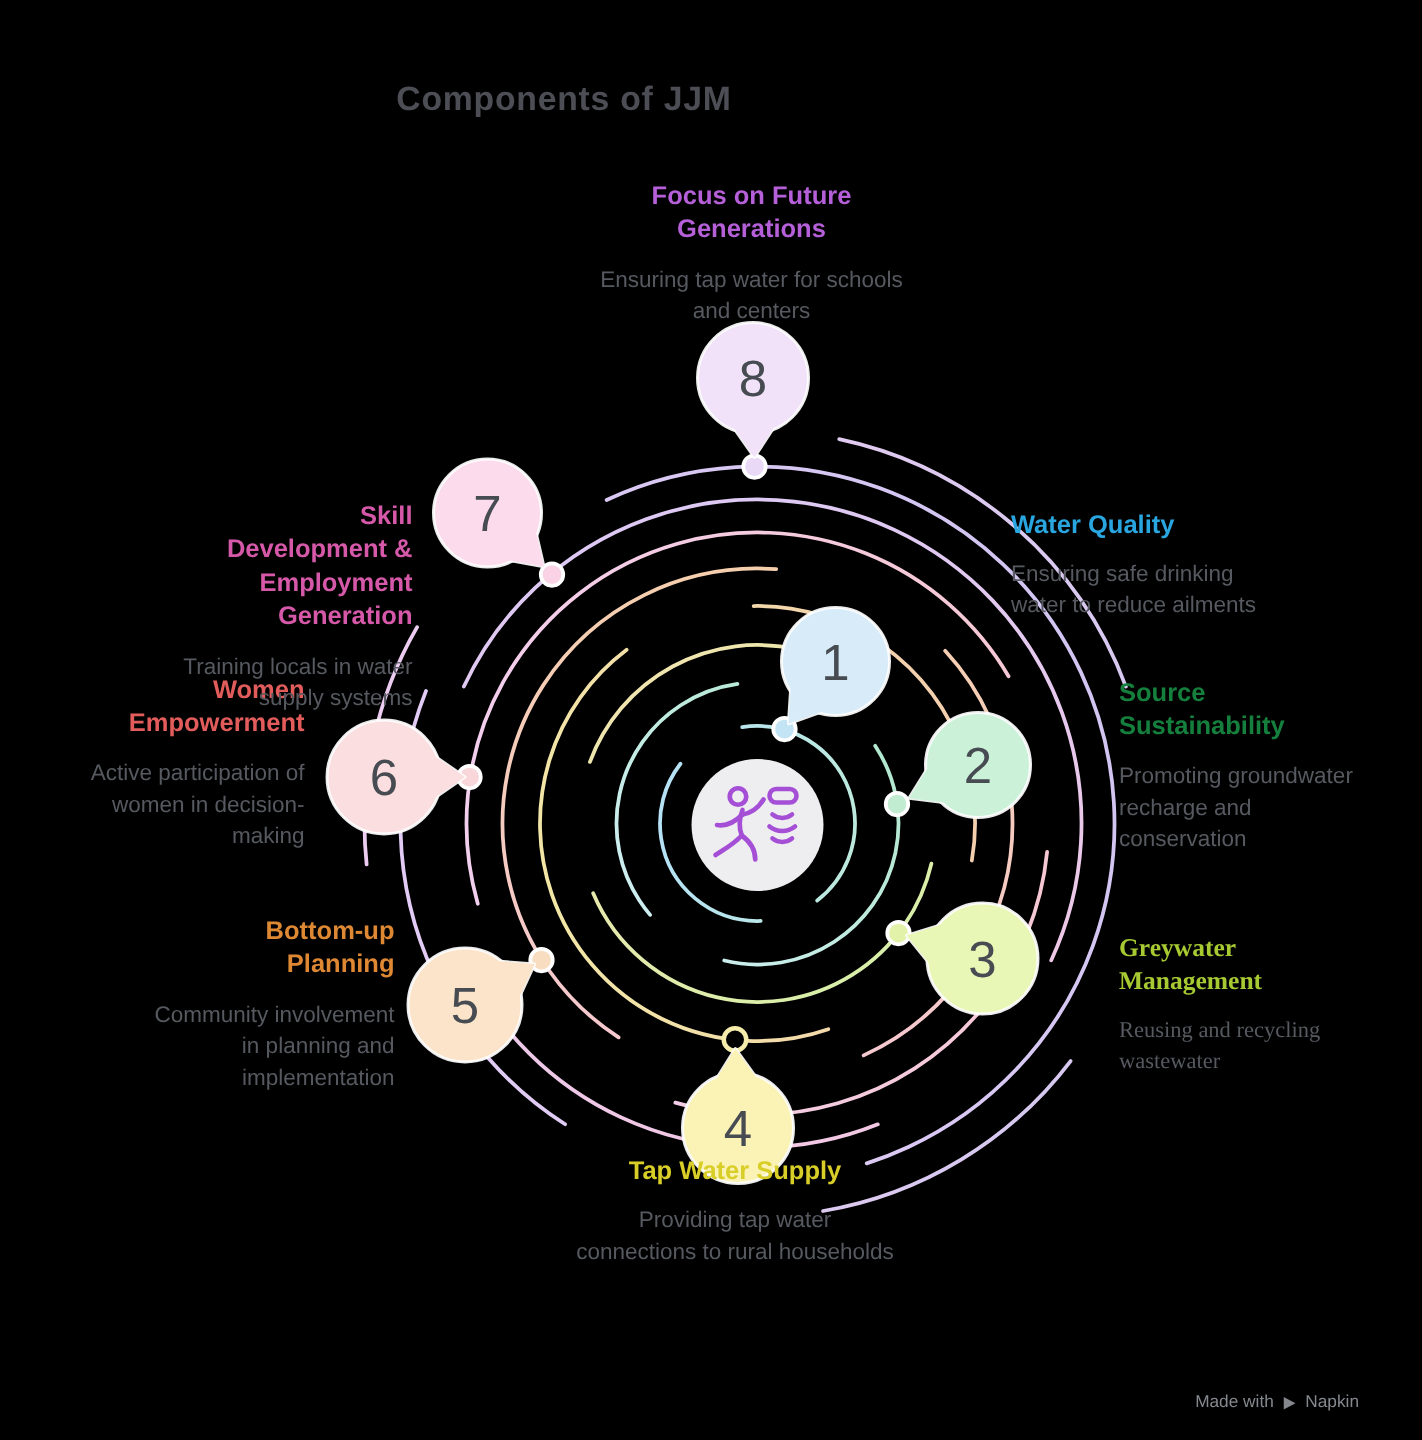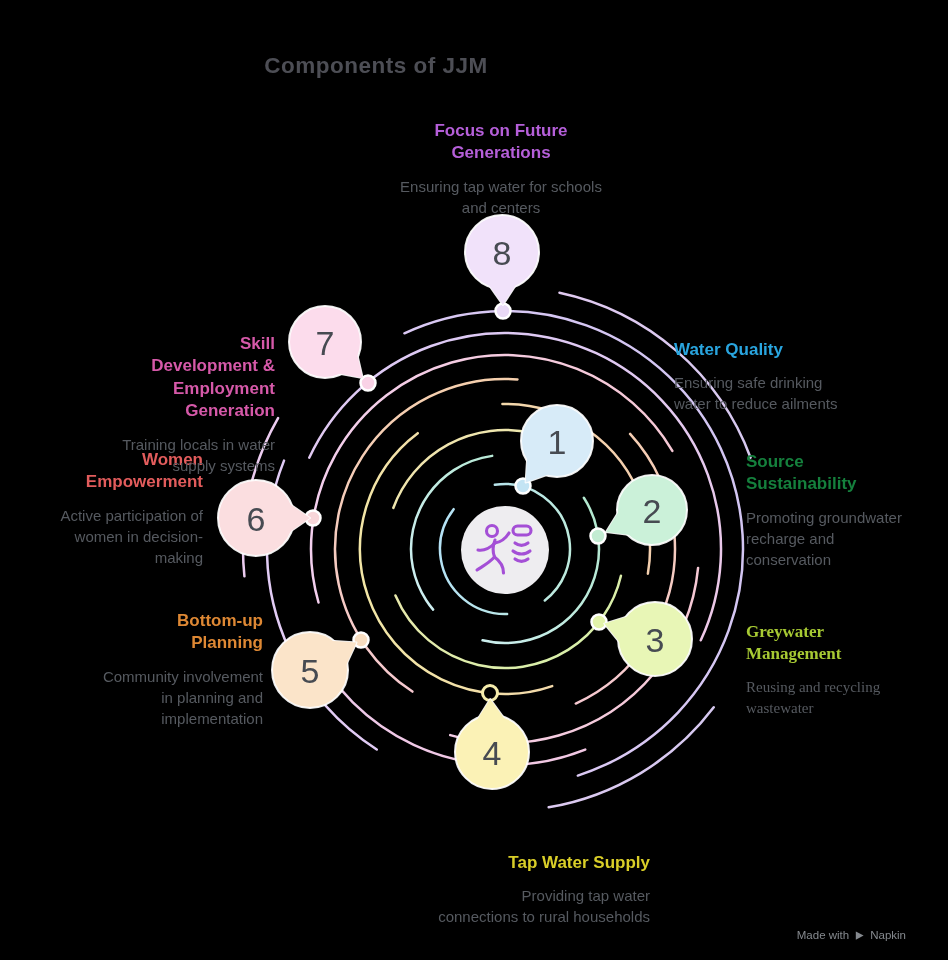--- a/index.html
+++ b/index.html
@@ -13,21 +13,21 @@
     font-size:22.5px; font-weight:bold; color:#4d4e55; letter-spacing:0.5px;
   }
   .comp { position:absolute; }
   .comp-title { font-weight:bold; font-size:17px; line-height:1.32; white-space:pre-line; }
   .comp-desc  { font-size:15px; line-height:1.4; color:#565a60; white-space:pre-line; margin-top:11px; }
   .align-right  { text-align:right; }
   .align-center { text-align:center; }
   #c1 { left:674px; top:339px; width:200px; }
   #c2 { left:746px; top:451px; width:190px; }
   #c3 { left:746px; top:621px; width:190px;font-family:Liberation Serif, serif; }
-  #c4 { left:330px; top:852px; width:320px;text-align:right; }
+  #c4 { left:330px; top:770px; width:320px; }
   #c5 { left:73px;  top:610px; width:190px; }
   #c6 { left:13px;  top:449px; width:190px; }
   #c7 { left:85px;  top:285px; width:190px;margin-top:48px; }
   #c8 { left:341px; top:120px; width:320px; }
   #c8 .comp-desc, #c4 .comp-desc { margin-left:auto; margin-right:auto; }
   .ring { fill:none; stroke-width:2.5; stroke-linecap:round; }
   .dot  { stroke:#ffffff; stroke-width:2.5; }
   .rim  { stroke:rgba(255,255,255,0.92); stroke-width:2; stroke-linejoin:round; }
   .tail2{ stroke:none; }
   .num  { font-family:"Liberation Sans", sans-serif; font-size:34px; fill:#474b52;

